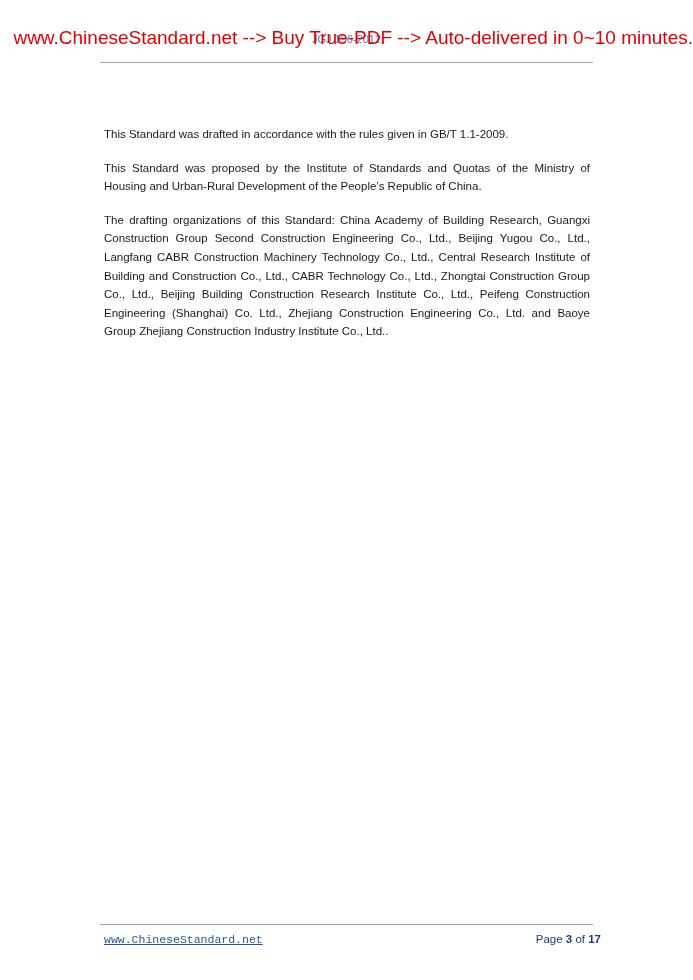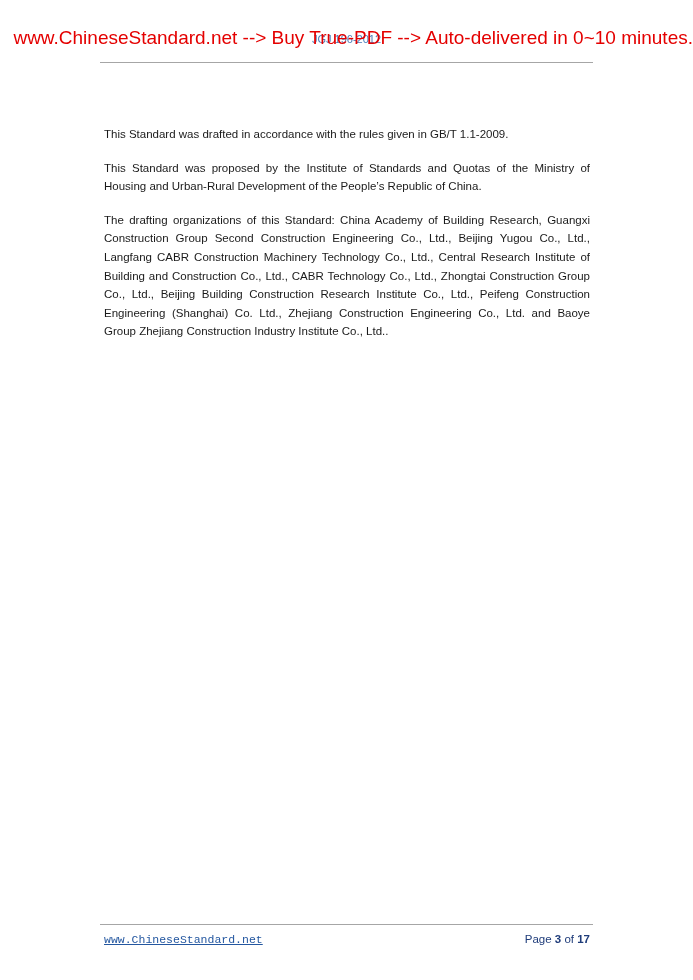--- a/index.html
+++ b/index.html
@@ -78,21 +78,21 @@
     left: 104px;
     top: 933px;
     font-size: 11.5px;
     color: #2457a0;
     text-decoration: underline;
     cursor: pointer;
     font-family: Liberation Mono, monospace;
   }
   .page-number {
     position: absolute;
-    right: 103px;
+    right: 92px;
     top: 933px;
     font-size: 11.5px;
     color: #1f3c7a;
   }
   .page-number strong { font-weight: bold; }
 </style>
 </head>
 <body>
 
 <div class="page">

